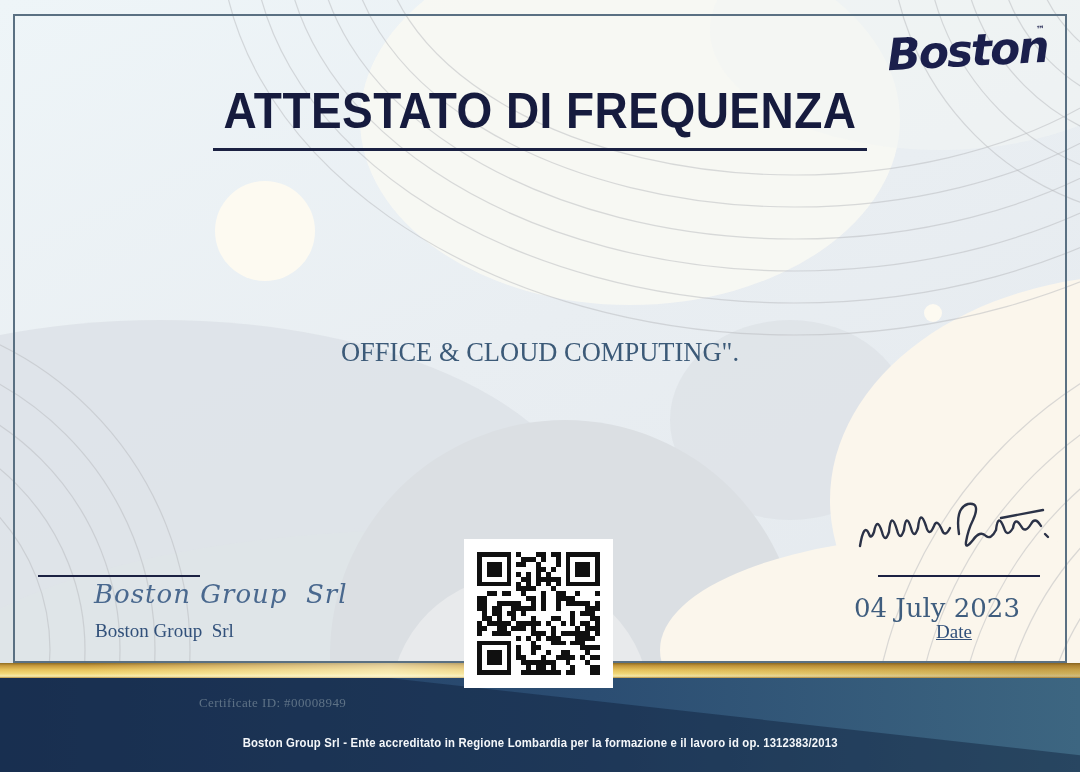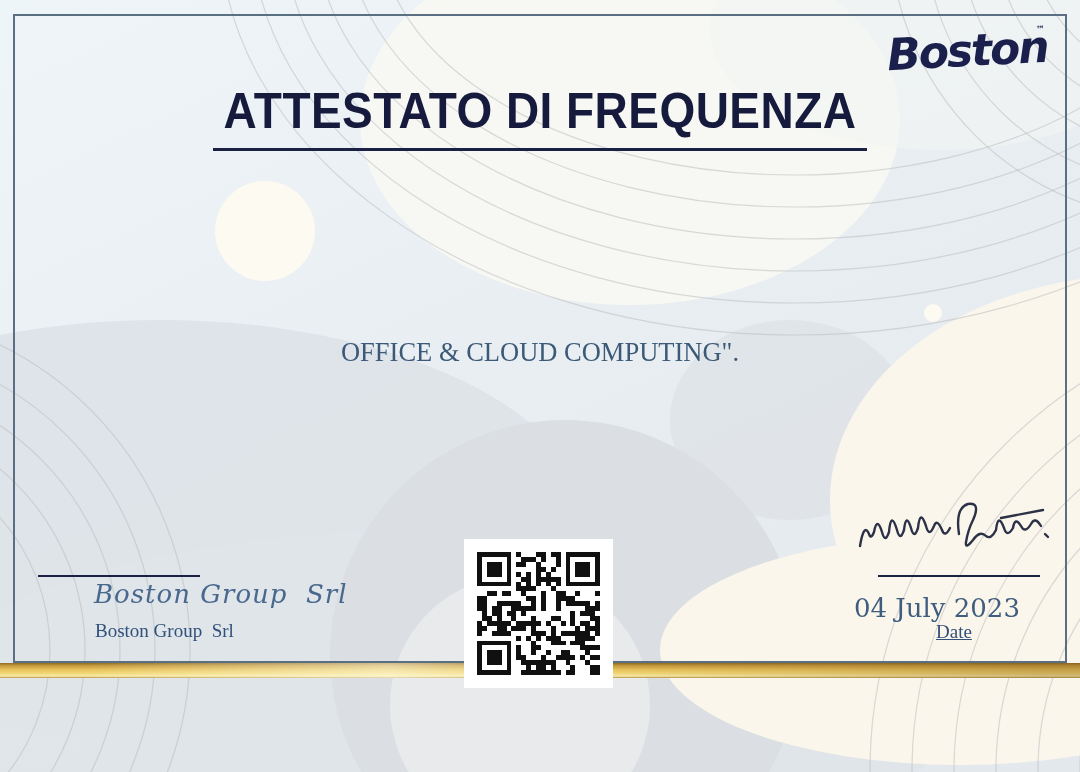--- a/index.html
+++ b/index.html
@@ -351,14 +351,21 @@
         <rect x="0" y="18" width="7" height="7" fill="#101010"></rect>
         <rect x="1" y="19" width="5" height="5" fill="#ffffff"></rect>
         <rect x="2" y="20" width="3" height="3" fill="#101010"></rect>
       </svg>
   </div>
 
   <div class="gold">
       <div class="gold-sheen"></div>
     </div>
 
+  <div class="footer">
+    <div class="footer-dark"></div>
+    <div class="cert-id">Certificate ID: #00008949</div>
+    <div class="accred">
+      <span class="accred-in">Boston Group Srl - Ente accreditato in Regione Lombardia per la formazione e il lavoro id op. 1312383/2013</span>
+    </div>
+  </div>
 
 </div>
 
 </body></html>

